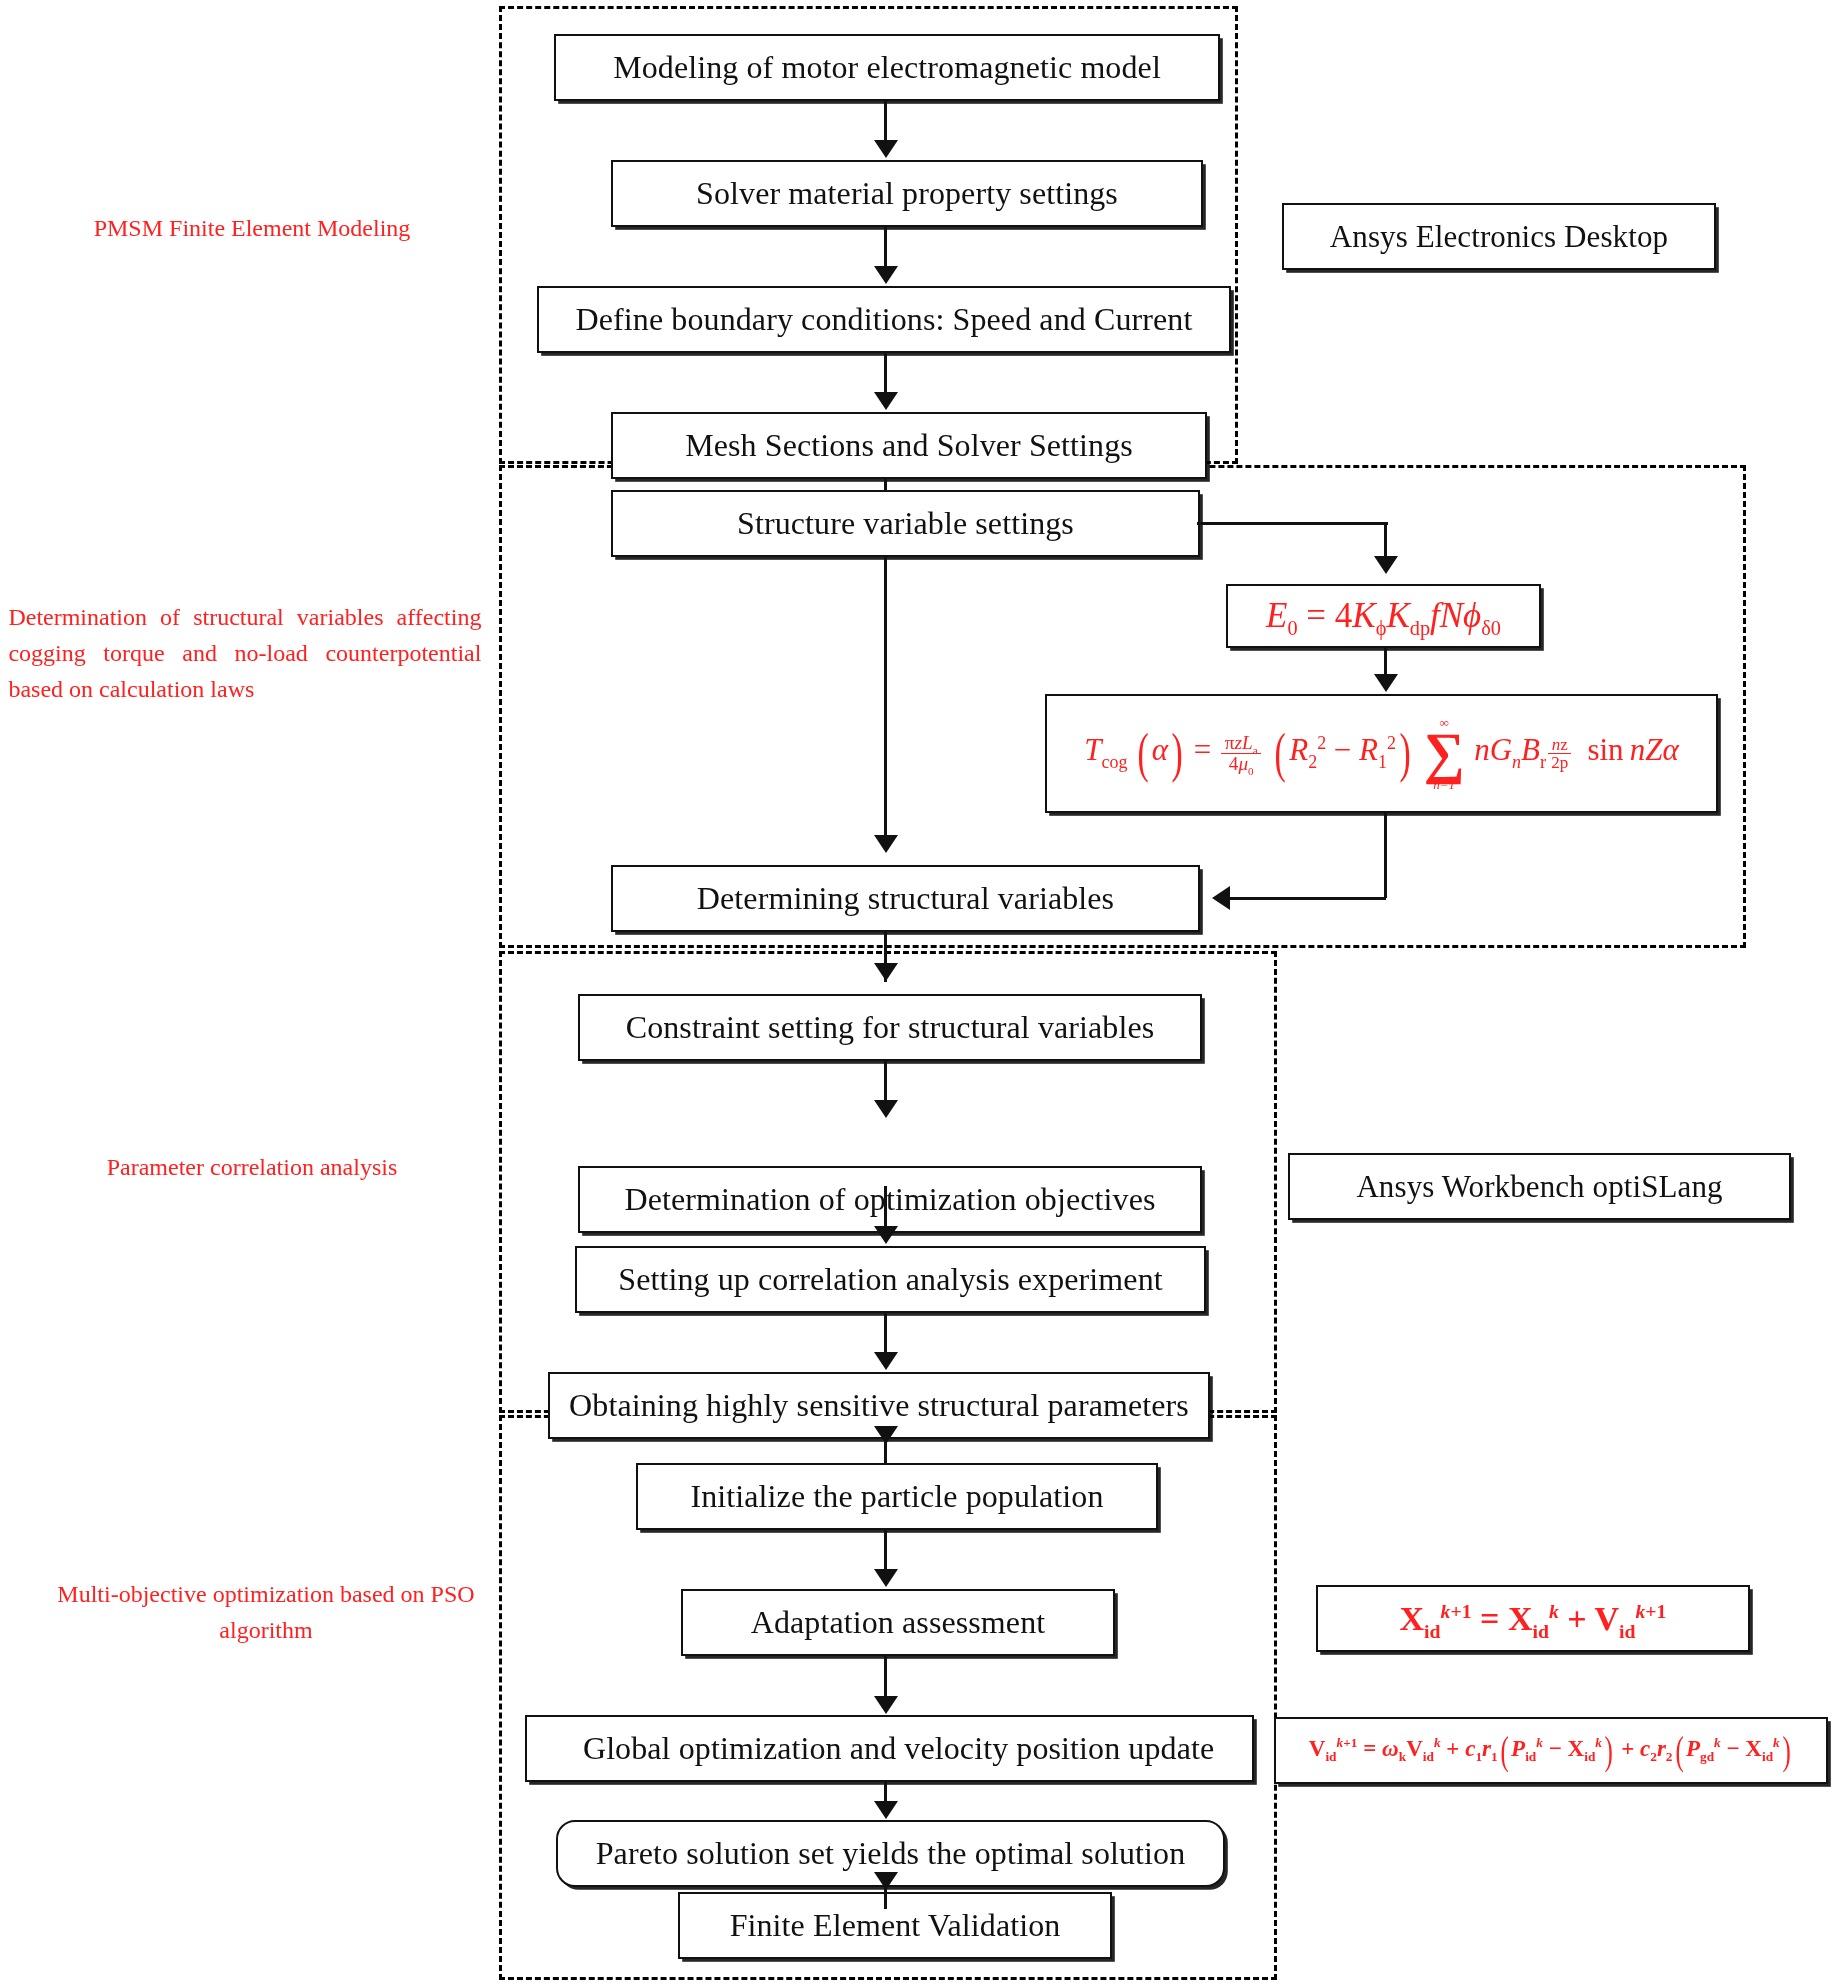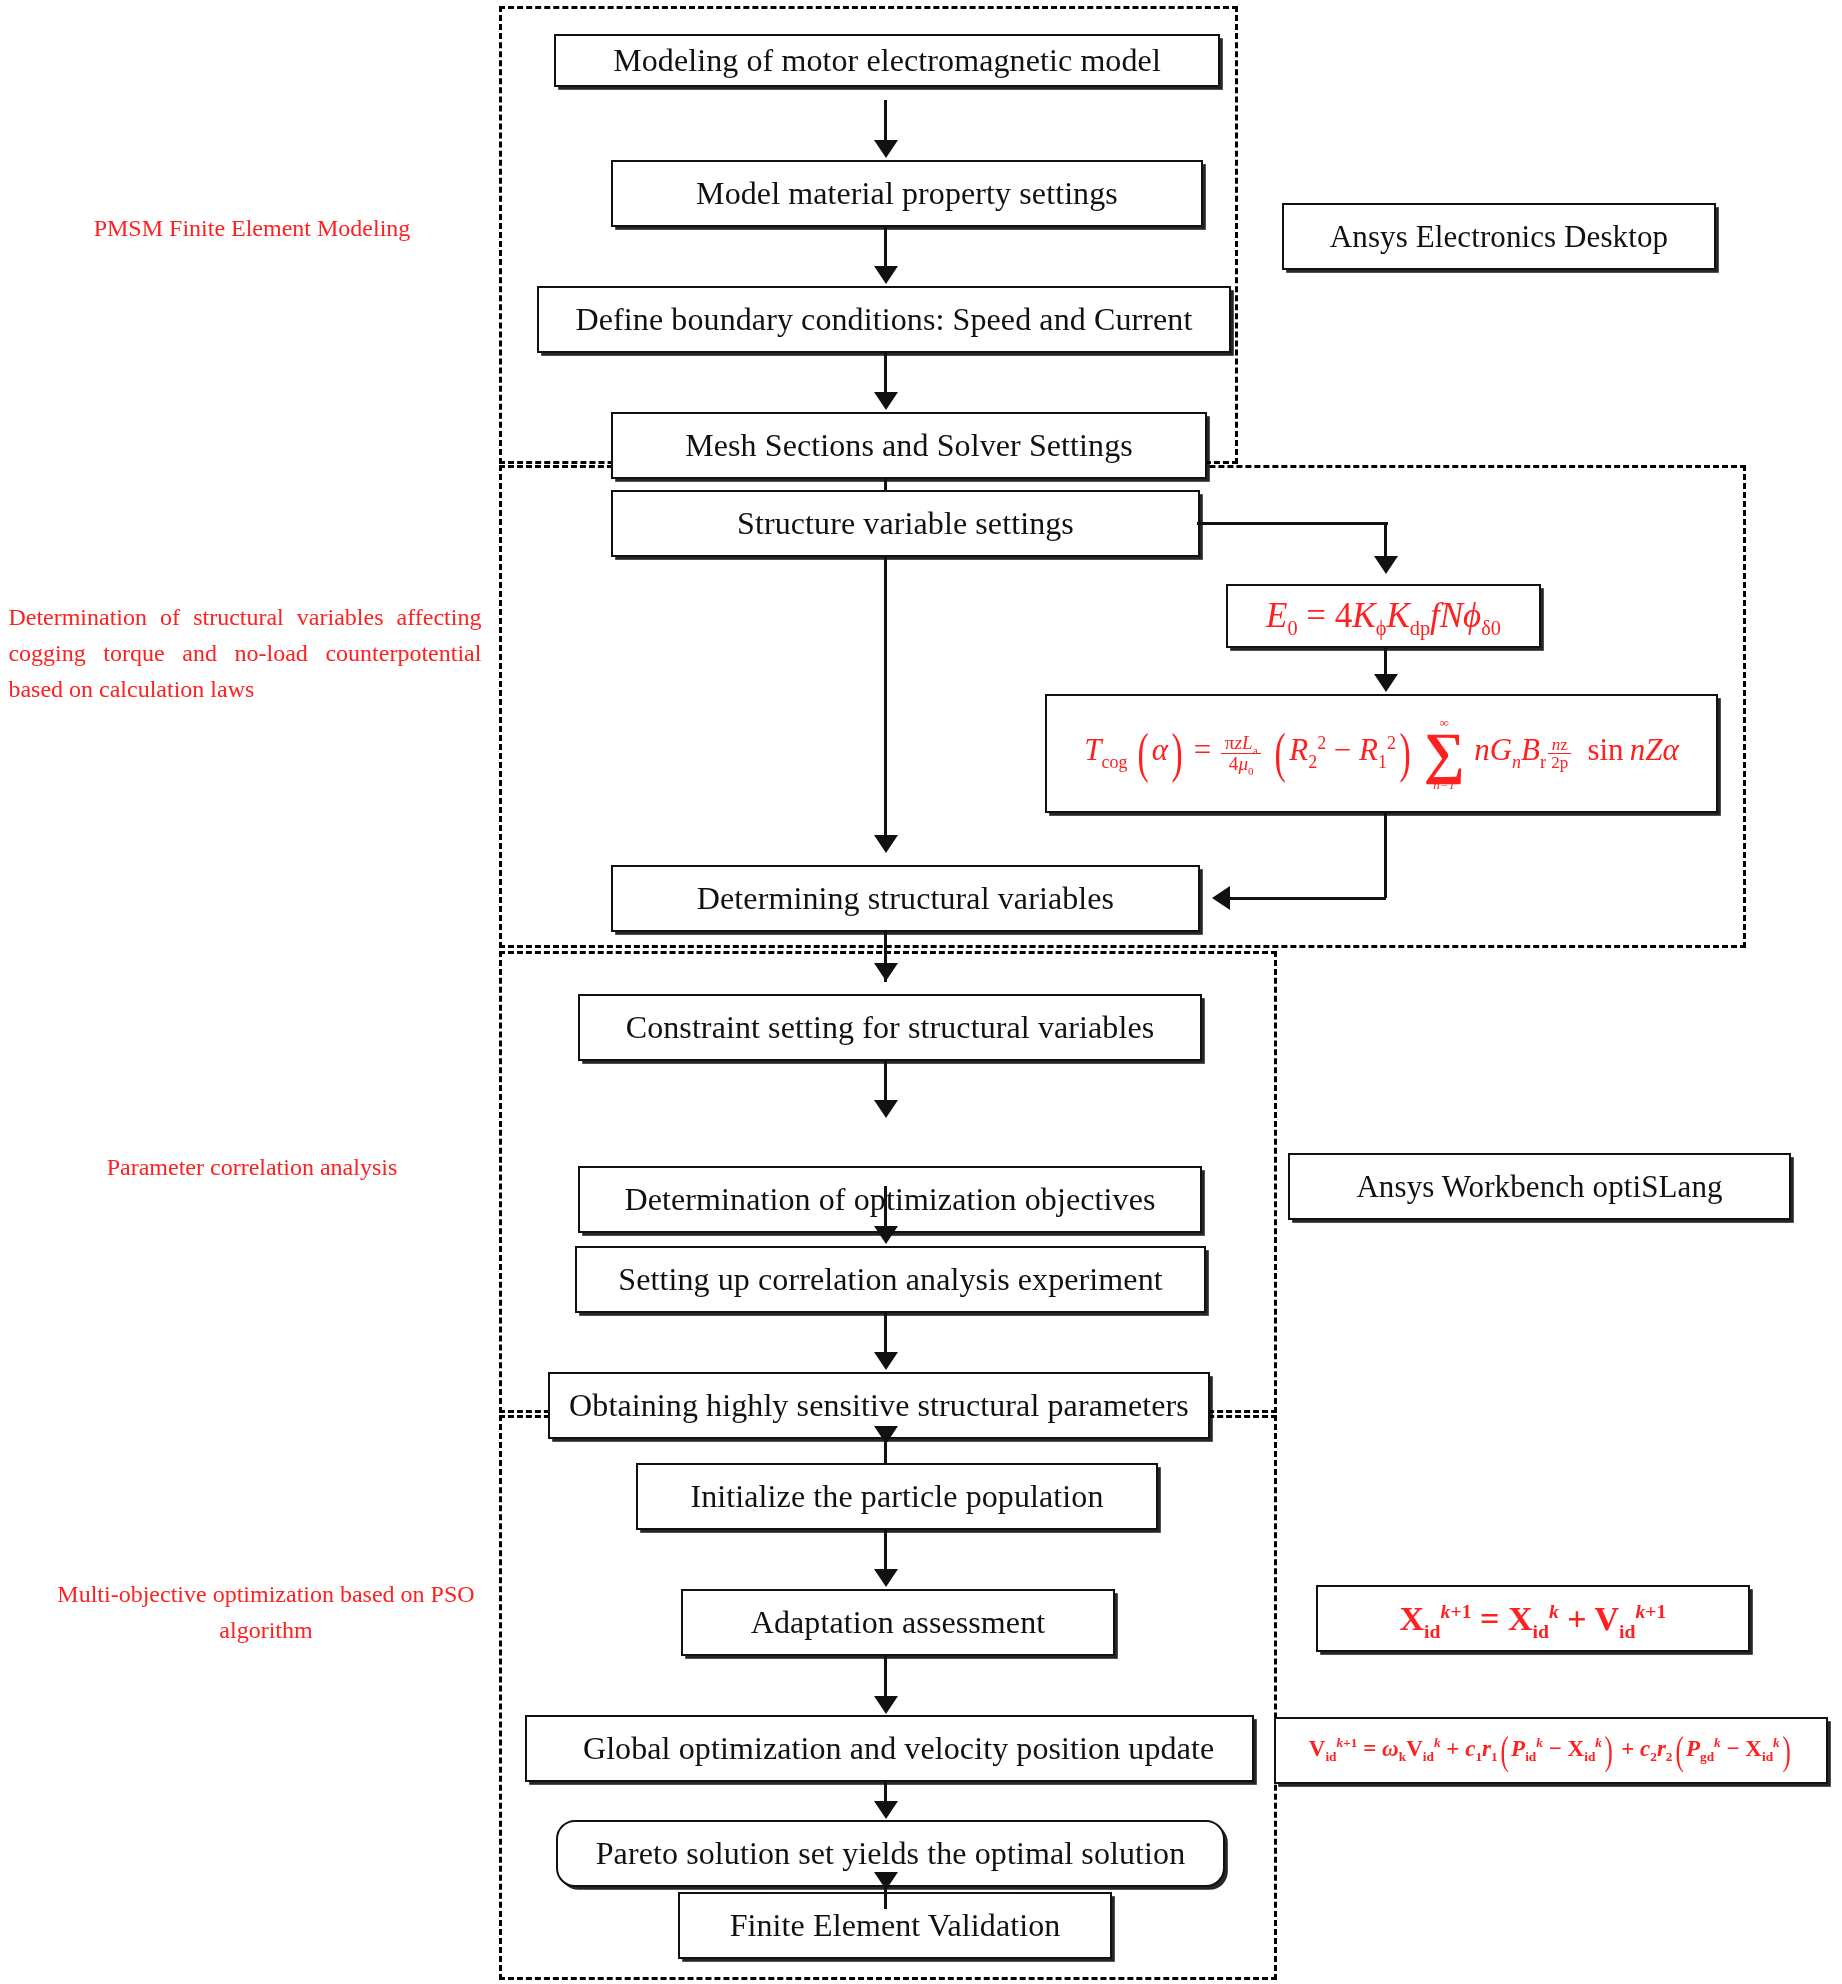--- a/index.html
+++ b/index.html
@@ -102,22 +102,22 @@
   <div class="section-frame" style="left:499px;top:1415px;width:778px;height:565px;"></div>
 
   <div class="caption center" style="left:21px;top:210px;width:462px;">PMSM Finite Element Modeling</div>
 
   <div class="caption" style="left:8.4px;top:599px;width:473px;">Determination of structural variables affecting cogging torque and no-load counterpotential based on calculation laws</div>
 
   <div class="caption center" style="left:21px;top:1149px;width:462px;">Parameter correlation analysis</div>
 
   <div class="caption center" style="left:42px;top:1576px;width:448px;">Multi-objective  optimization based on PSO algorithm</div>
 
-  <div class="node" style="left:554px;top:34px;width:666px;height:53px;text-align:right;">Modeling of motor electromagnetic model</div>
-  <div class="node" style="left:611px;top:160px;width:592px;height:67px;">Model material property settings</div>
+  <div class="node" style="left:554px;top:34px;width:666px;height:67px;text-align:right;">Modeling of motor electromagnetic model</div>
+  <div class="node" style="left:611px;top:160px;width:592px;height:67px;">Solver material property settings</div>
   <div class="node" style="left:537px;top:286px;width:694px;height:67px;">Define boundary conditions: Speed and Current</div>
   <div class="node" style="left:611px;top:412px;width:596px;height:67px;">Mesh Sections and Solver Settings</div>
 
   <div class="node tool" style="left:1282px;top:203px;width:434px;height:67px;">Ansys Electronics Desktop</div>
 
   <div class="vline" style="left:884px;top:100px;height:42px;"></div>
   <div class="arrow-down" style="left:874px;top:140px;"></div>
   <div class="vline" style="left:884px;top:226px;height:42px;"></div>
   <div class="arrow-down" style="left:874px;top:266px;"></div>
   <div class="vline" style="left:884px;top:352px;height:42px;"></div>

